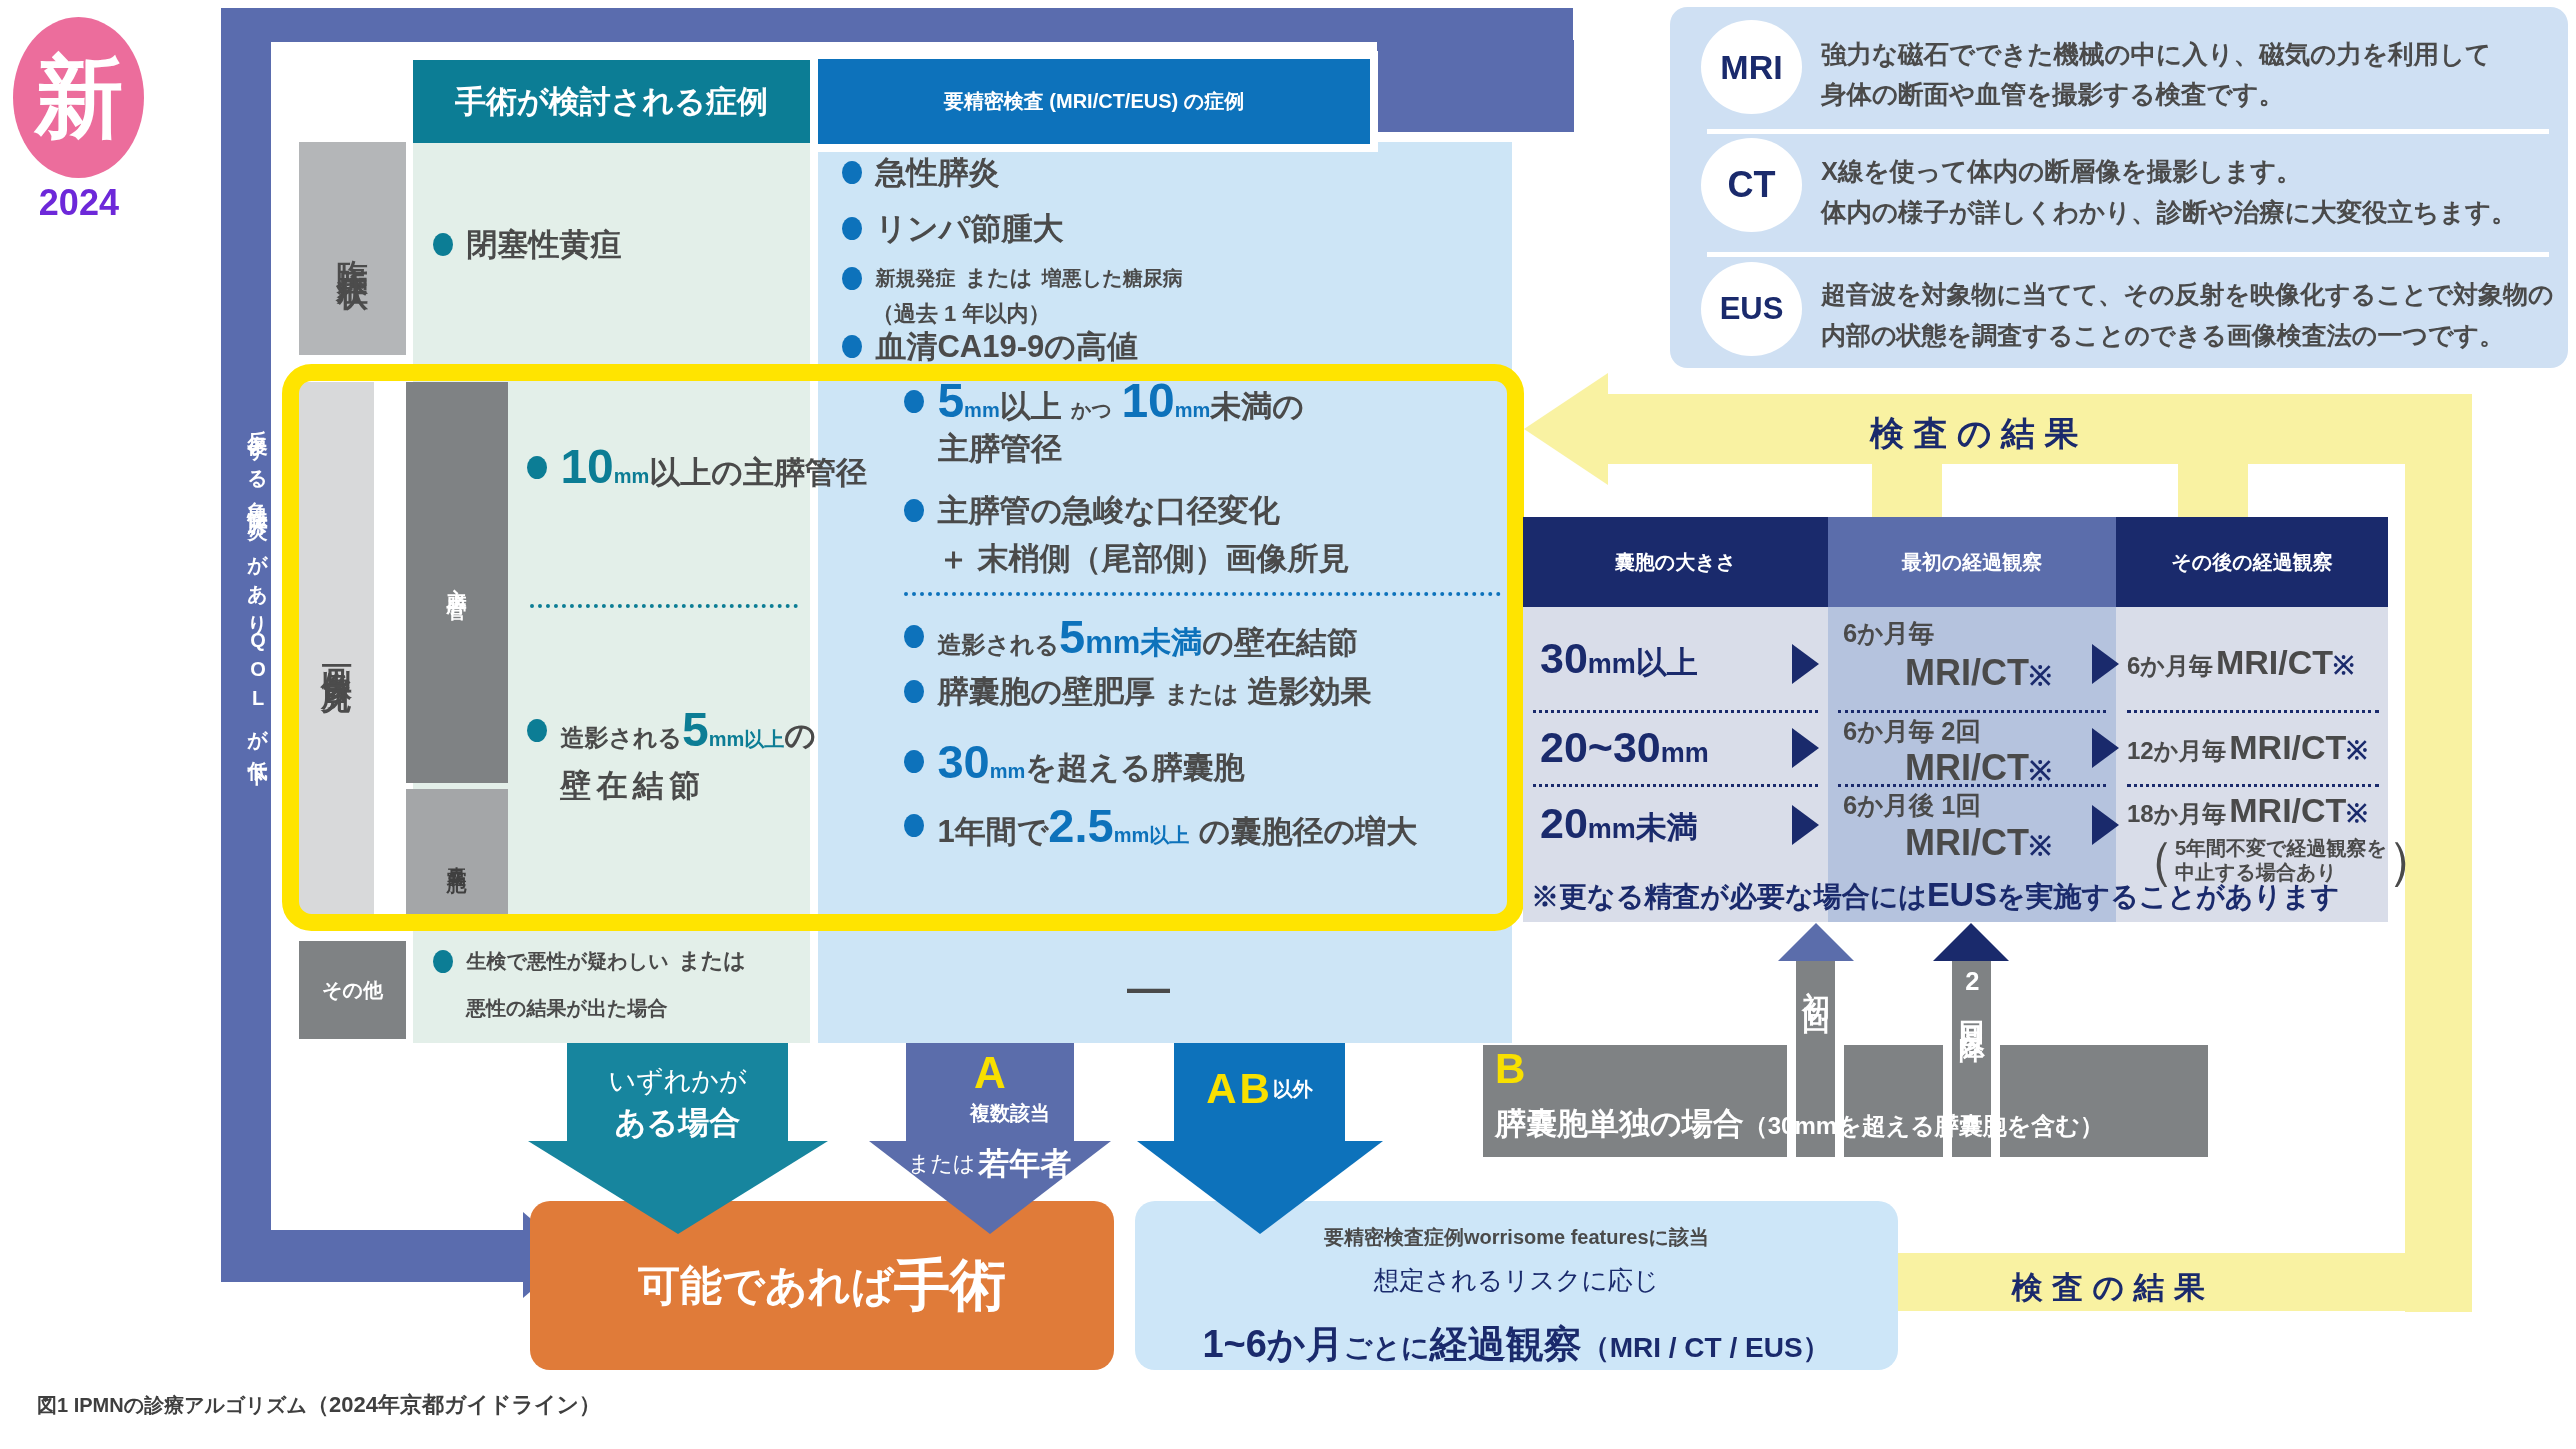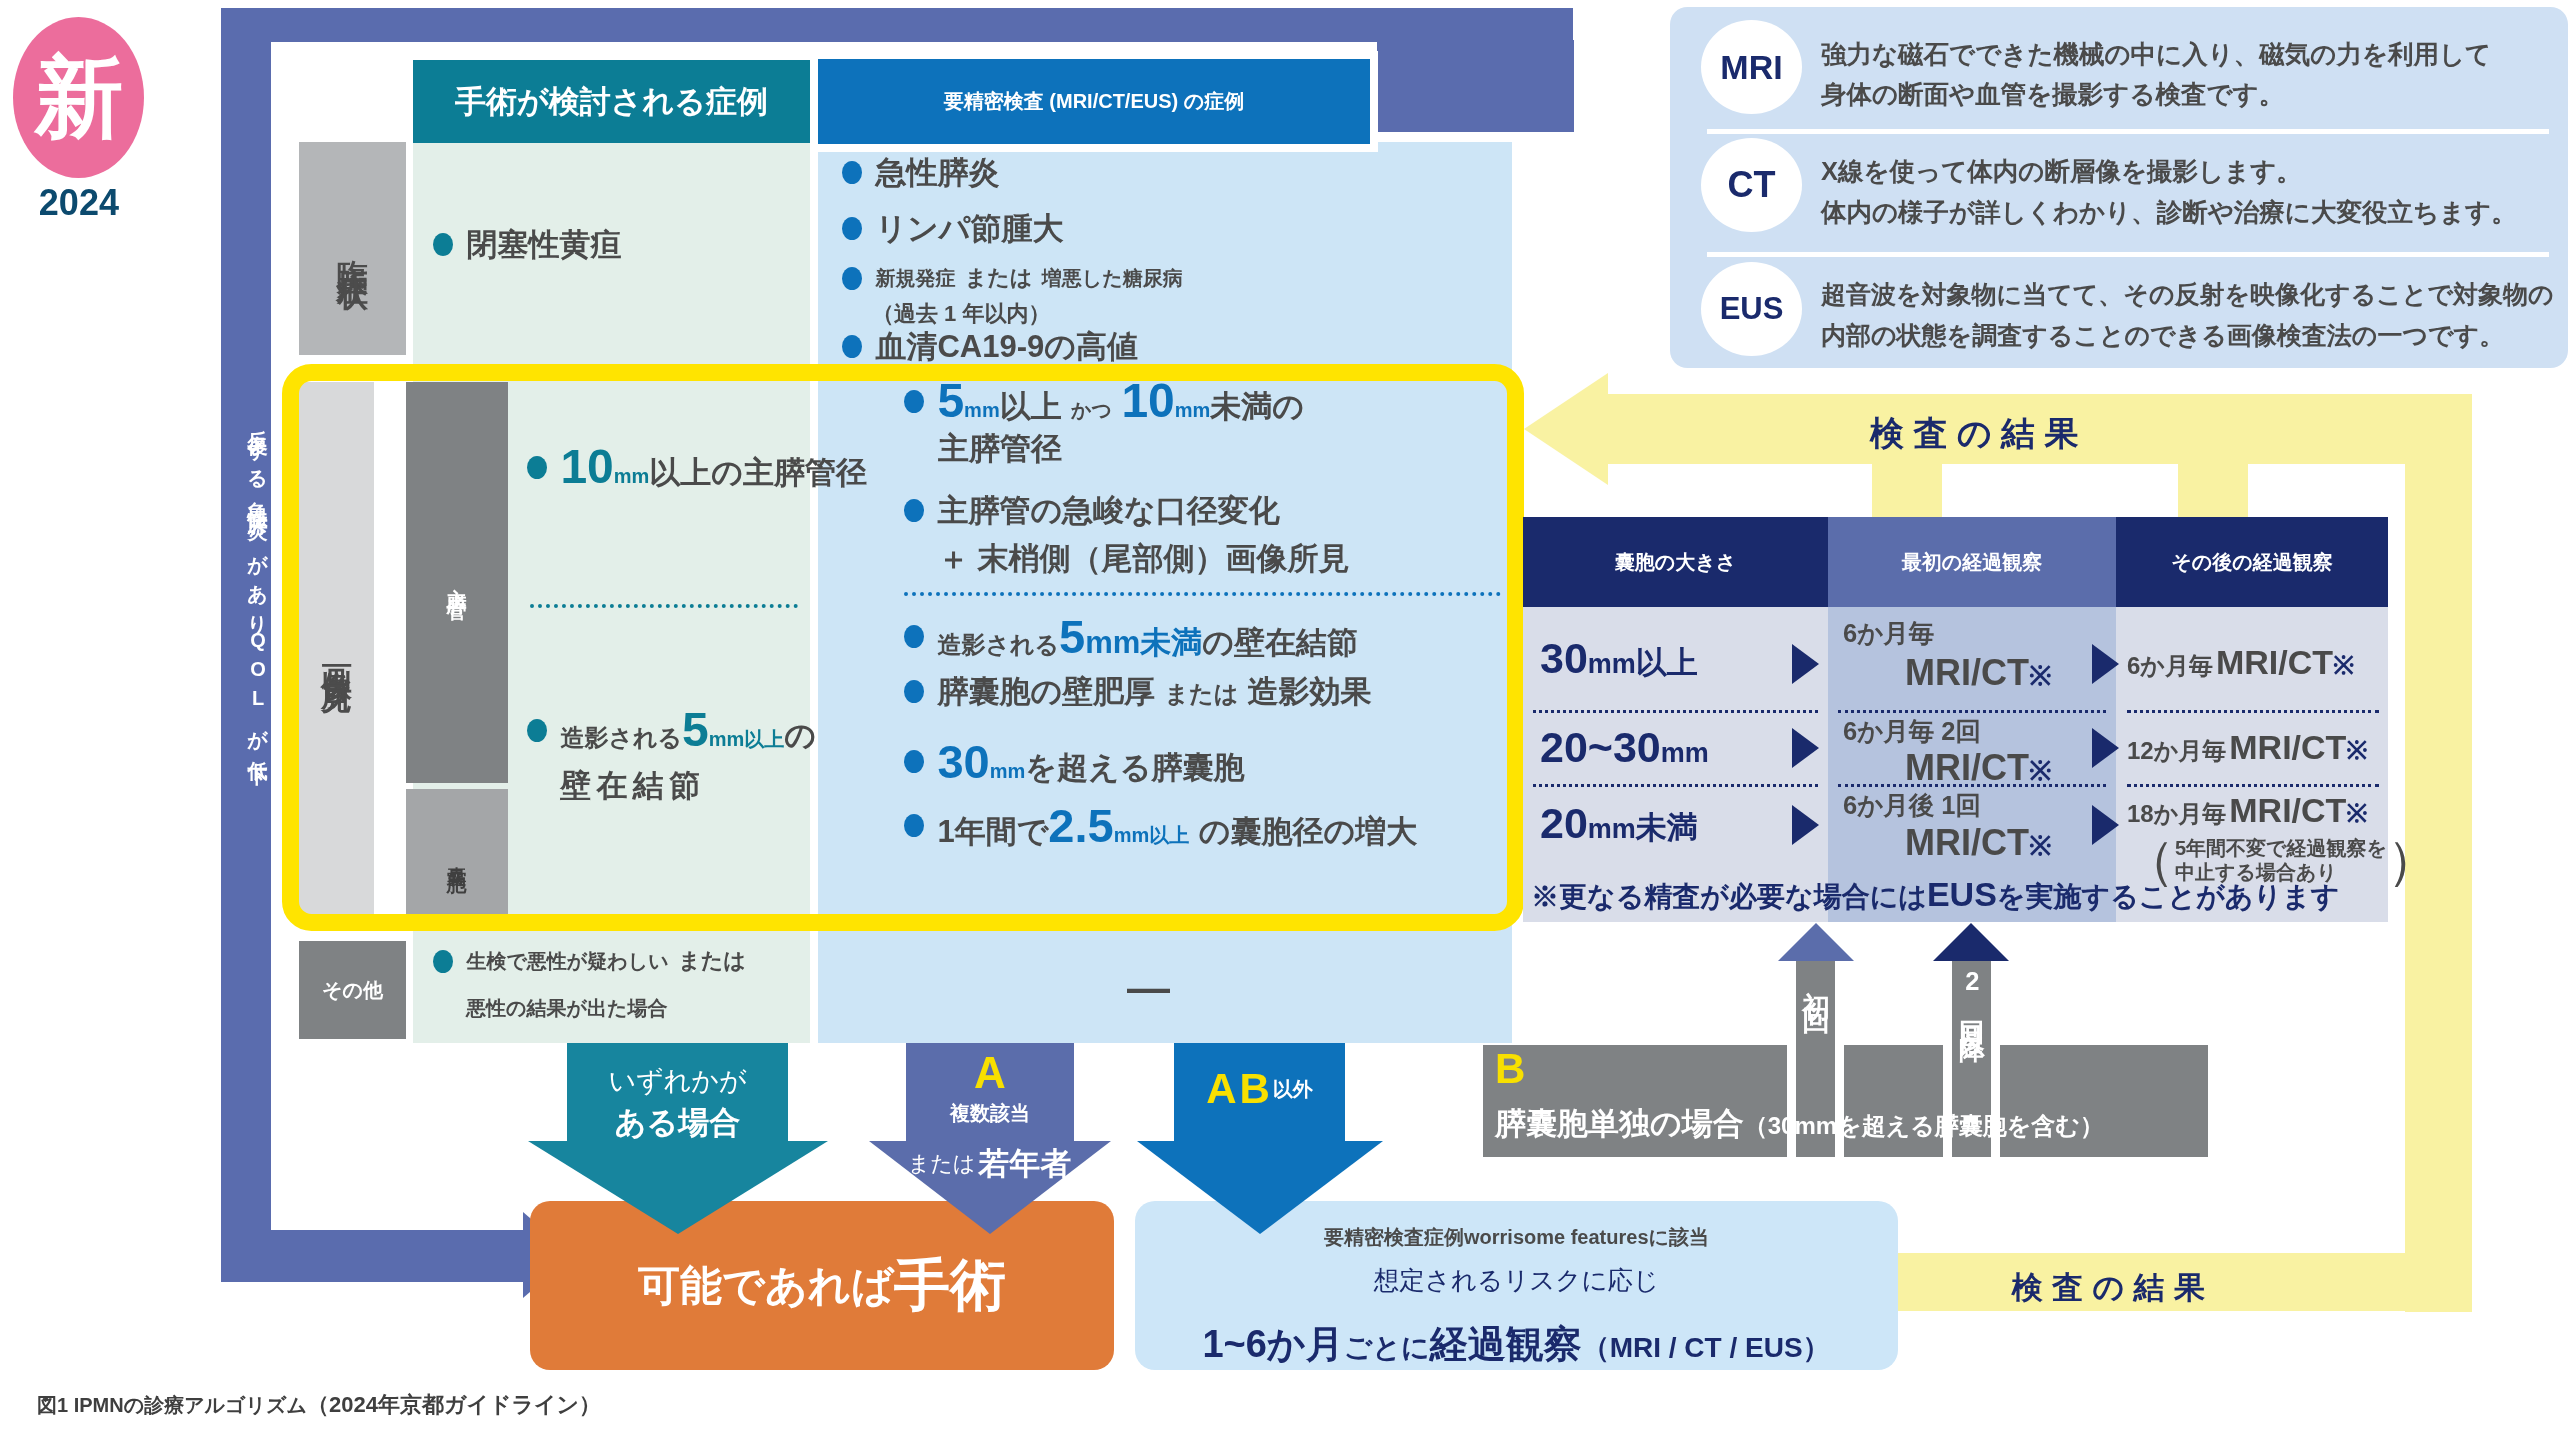--- a/index.html
+++ b/index.html
@@ -27,21 +27,21 @@
   .sep{margin:0 9.4px;}
 </style>
 </head>
 <body>
 
 <div id="canvas">
 
   <div class="abs ctr" style="left:13.4px;top:17px;width:131px;height:161px;border-radius:50%;background:#ec6d9c;z-index:2;">
     <span class="white b" style="font-size:89px;">新</span>
   </div>
-  <div class="abs ctr b" style="left:13.4px;top:182px;width:131px;font-size:36px;color:#0c4a6e;">2024</div>
+  <div class="abs ctr b" style="left:13.4px;top:182px;width:131px;font-size:36px;color:#6d28d9;">2024</div>
 
   <div class="abs slate" style="left:221px;top:8px;width:1352px;height:34px;z-index:1;"></div>
   <div class="abs slate" style="left:221px;top:8px;width:50px;height:1273px;z-index:1;"></div>
   <div class="abs slate" style="left:1523px;top:8px;width:50px;height:124px;z-index:1;"></div>
   <div class="abs slate" style="left:1377px;top:40px;width:197px;height:92px;z-index:1;"></div>
   <div class="abs slate" style="left:221px;top:1230px;width:302px;height:52px;z-index:1;"></div>
   <div class="tri" style="left:523px;top:1212px;border-top:43px solid transparent;border-bottom:43px solid transparent;border-left:50px solid #5a6cae;z-index:1;"></div>
   <div class="abs vert white b t44" style="left:228px;top:413px;height:678px;width:40px;z-index:2;">反復する急性膵炎 がありQOLが低下</div>
 
   <div class="abs ctr" style="left:413px;top:60px;width:397px;height:83px;background:#0c7d95;z-index:2;">
@@ -178,21 +178,21 @@
   </div>
 
   <div class="abs" style="left:567px;top:1043px;width:221px;height:98px;background:#17859e;z-index:4;"></div>
   <div class="tri" style="left:528px;top:1141px;border-left:150px solid transparent;border-right:150px solid transparent;border-top:93px solid #17859e;z-index:4;"></div>
   <div class="abs ctr white t40" style="left:567px;top:1063px;width:221px;z-index:5;">いずれかが</div>
   <div class="abs ctr white b t46" style="left:567px;top:1102px;width:221px;z-index:5;">ある場合</div>
 
   <div class="abs" style="left:906px;top:1043px;width:168px;height:98px;background:#5b6dab;z-index:4;"></div>
   <div class="tri" style="left:869px;top:1141px;border-left:121px solid transparent;border-right:121px solid transparent;border-top:93px solid #5b6dab;z-index:4;"></div>
   <div class="abs ctr yel b t66" style="left:906px;top:1048px;width:168px;z-index:5;">A</div>
-  <div class="abs ctr white b t44" style="left:906px;top:1100px;width:168px;z-index:5;">複数該当</div>
+  <div class="abs ctr white b t44" style="left:926px;top:1100px;width:168px;z-index:5;">複数該当</div>
   <div class="abs ctr" style="left:872px;top:1143px;width:235px;z-index:5;">
     <span class="white t32 t33">または</span>&nbsp;
     <span class="white b t46">若年者</span>
   </div>
 
   <div class="abs" style="left:1174px;top:1043px;width:171px;height:98px;background:#0d72bb;z-index:4;"></div>
   <div class="tri" style="left:1137px;top:1141px;border-left:123px solid transparent;border-right:123px solid transparent;border-top:93px solid #0d72bb;z-index:4;"></div>
   <div class="abs ctr" style="left:1174px;top:1065px;width:171px;z-index:5;">
     <span class="yel b t62">A</span>&nbsp;
     <span class="yel b t62">B</span>&nbsp;

